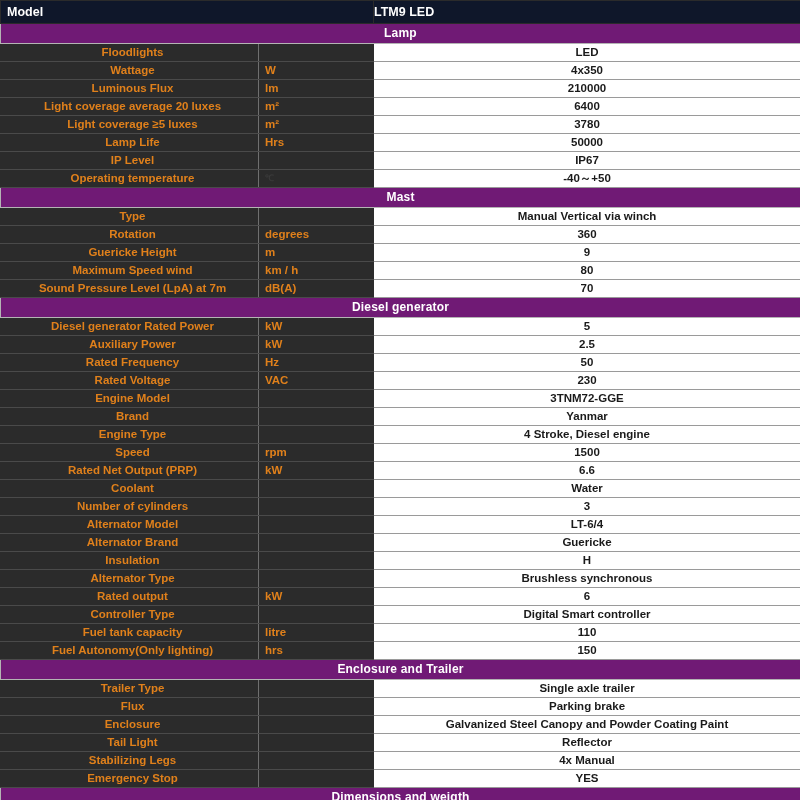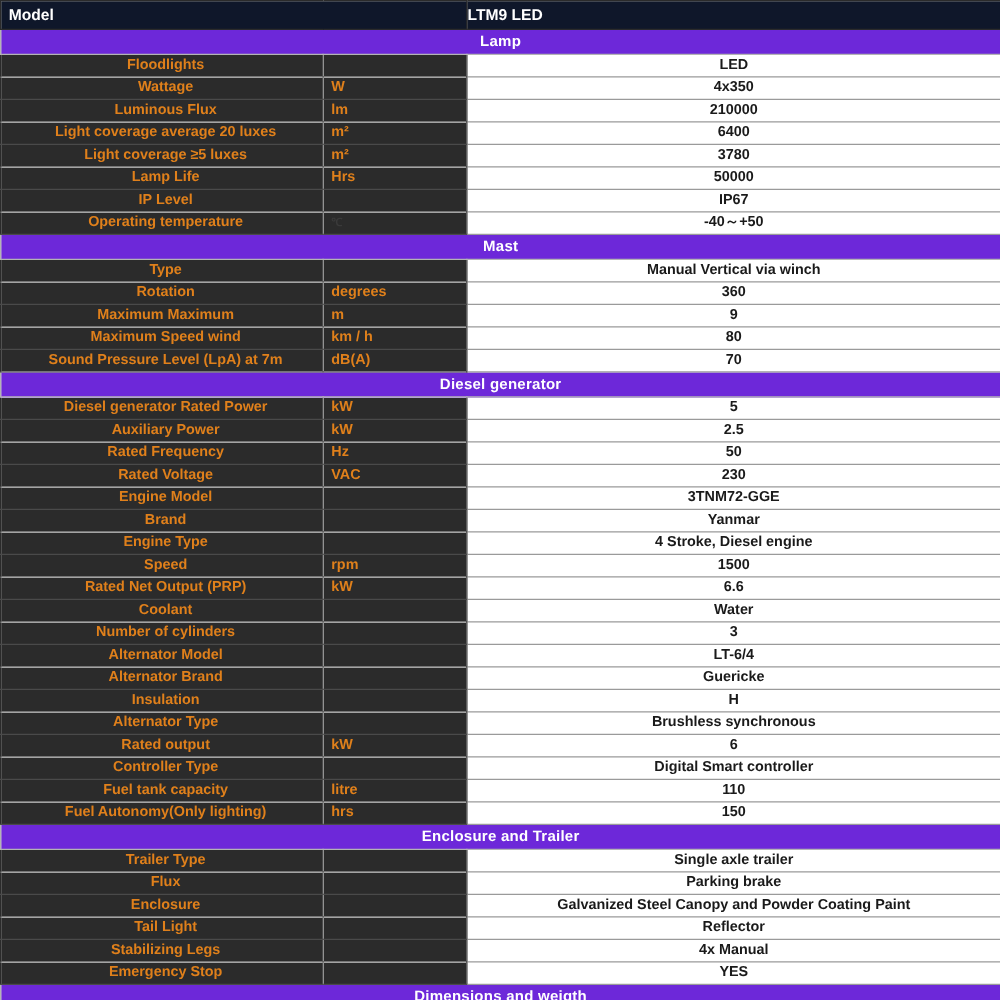--- a/index.html
+++ b/index.html
@@ -45,21 +45,21 @@
   td.head-label {
     padding-left: 6px;
     text-align: left;
   }
   td.head-value {
     text-align: left;
   }
 
   
   tr.section-row td {
-    background: #6d28d9;
+    background: #701a75;
     color: #ffffff;
     text-align: center;
     font-size: 12px;
     height: 19px;
     line-height: 19px;
     border: 1px solid #b4b4b4;
     letter-spacing: 0.2px;
   }
 
   
@@ -165,21 +165,21 @@
         <td class="label">Type</td>
         <td class="unit"></td>
         <td class="value">Manual Vertical via winch</td>
       </tr>
       <tr>
         <td class="label">Rotation</td>
         <td class="unit">degrees</td>
         <td class="value">360</td>
       </tr>
       <tr>
-        <td class="label">Maximum Maximum</td>
+        <td class="label">Guericke Height</td>
         <td class="unit">m</td>
         <td class="value">9</td>
       </tr>
       <tr>
         <td class="label">Maximum Speed wind</td>
         <td class="unit">km / h</td>
         <td class="value">80</td>
       </tr>
       <tr>
         <td class="label">Sound Pressure Level (LpA) at 7m</td>

